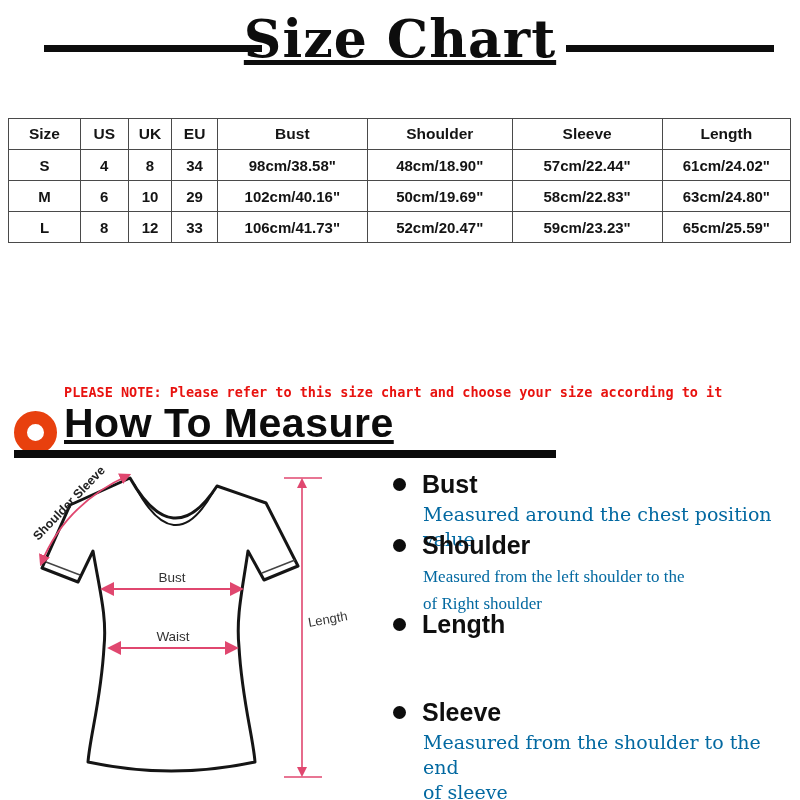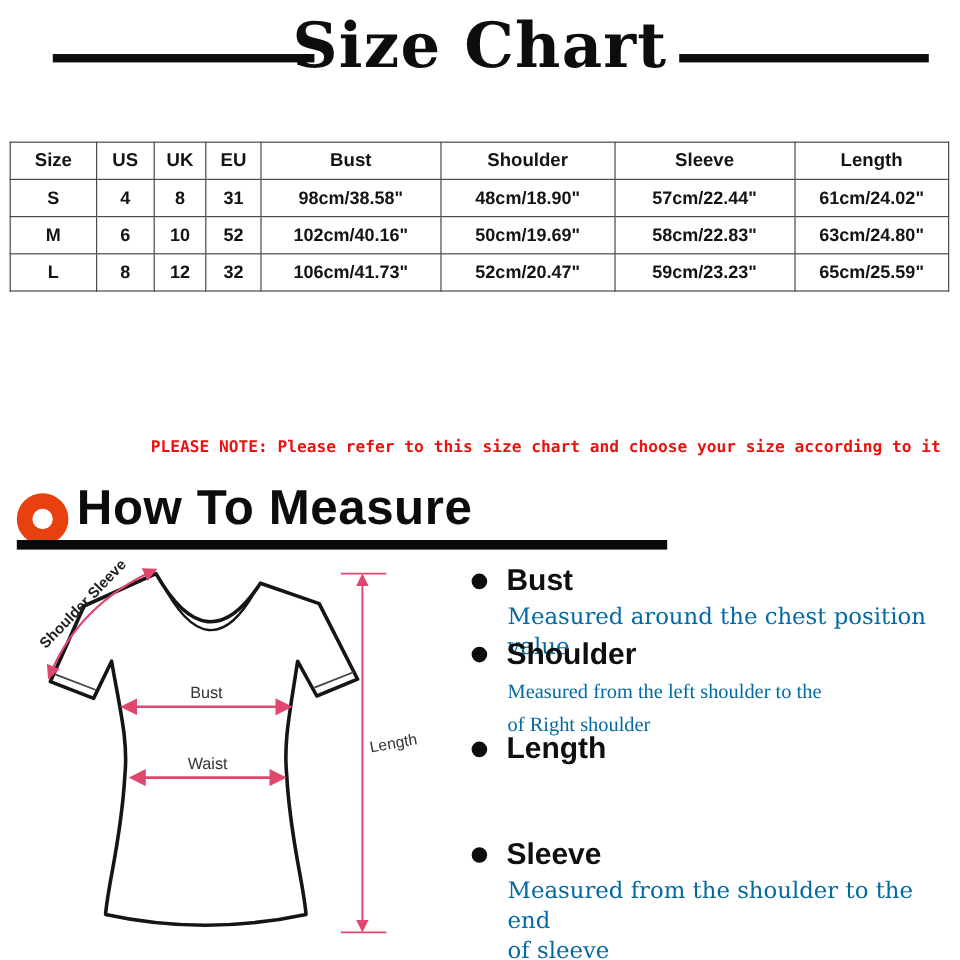--- a/index.html
+++ b/index.html
@@ -2,43 +2,43 @@
 <html><head>
 <meta charset="utf-8">
 <style>
   html,body{margin:0;padding:0;background:#fff;}
   .page{position:relative;width:800px;height:800px;background:#fff;overflow:hidden;
         font-family:"Liberation Sans",sans-serif;color:#111;}
 
   
   .page-title{position:absolute;top:8px;left:0;width:800px;text-align:center;margin:0;
               font-family:"DejaVu Serif",serif;font-weight:bold;font-size:52px;color:#0d0d0d;
-              letter-spacing:1px;}
+              letter-spacing:1px;text-decoration:underline;}
   .title-rule{position:absolute;top:45px;height:7px;background:#0d0d0d;}
   .title-rule.left{left:44px;width:218px;}
   .title-rule.right{left:566px;width:208px;}
 
   
   table.size-table{position:absolute;top:118px;left:8px;width:783px;border-collapse:collapse;
                    table-layout:fixed;}
   .size-table th,.size-table td{border:1px solid #4a4a4a;text-align:center;vertical-align:middle;
                    font-weight:bold;font-size:15px;height:30px;padding:0;color:#141414;}
   .size-table th{font-size:15.5px;margin-top:44px;}
 
   
-  .size-note{position:absolute;top:365px;left:64px;width:720px;
+  .size-note{position:absolute;top:384px;left:64px;width:720px;
              font-family:"DejaVu Sans Mono",monospace;font-weight:bold;font-size:13.5px;
-             color:#e8120f;white-space:nowrap;text-align:right;}
+             color:#e8120f;white-space:nowrap;}
 
   
   .ring-icon{position:absolute;top:411px;left:14px;width:17px;height:17px;background:#fff;
              border:13px solid #e8400e;border-radius:50%;}
   .measure-heading{position:absolute;top:400px;left:64px;margin:0;
              font-family:"Liberation Sans",sans-serif;font-weight:900;font-size:41px;
-             color:#0c0c0c;letter-spacing:0.5px;}
+             color:#0c0c0c;letter-spacing:0.5px;text-decoration:underline;}
   .heading-underline{position:absolute;top:450px;left:14px;width:542px;height:8px;background:#0a0a0a;}
 
   
   svg.diagram{position:absolute;top:462px;left:10px;}
 
   
   .m-item{position:absolute;left:393px;width:400px;}
   .m-item.bust{top:470px;}
   .m-item.shoulder{top:531px;}
   .m-item.length{top:610px;}
@@ -80,41 +80,41 @@
           <th>Shoulder</th>
           <th>Sleeve</th>
           <th>Length</th>
         </tr>
       </thead>
     <tbody>
         <tr>
           <td>S</td>
           <td>4</td>
           <td>8</td>
-          <td>31</td>
+          <td>34</td>
           <td>98cm/38.58"</td>
           <td>48cm/18.90"</td>
           <td>57cm/22.44"</td>
           <td>61cm/24.02"</td>
         </tr>
         <tr>
           <td>M</td>
           <td>6</td>
           <td>10</td>
-          <td>52</td>
+          <td>29</td>
           <td>102cm/40.16"</td>
           <td>50cm/19.69"</td>
           <td>58cm/22.83"</td>
           <td>63cm/24.80"</td>
         </tr>
         <tr>
           <td>L</td>
           <td>8</td>
           <td>12</td>
-          <td>32</td>
+          <td>33</td>
           <td>106cm/41.73"</td>
           <td>52cm/20.47"</td>
           <td>59cm/23.23"</td>
           <td>65cm/25.59"</td>
         </tr>
       </tbody>
   </table>
 
   <div class="size-note">PLEASE NOTE: Please refer to this size chart and choose your size according to it</div>
 

